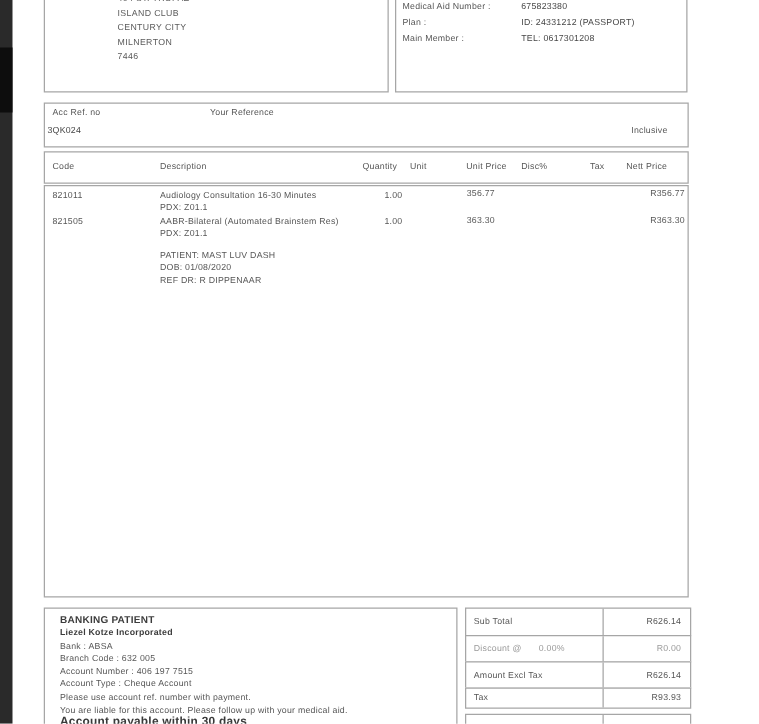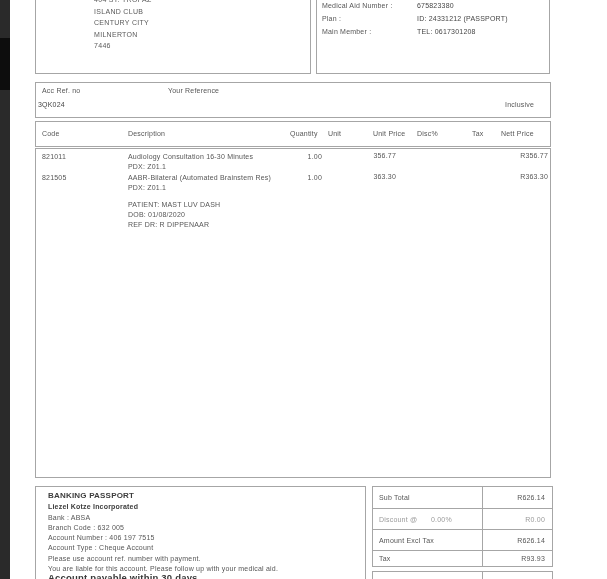--- a/index.html
+++ b/index.html
@@ -114,21 +114,21 @@
   <span class="t num" style="left:314px;top:23px;width:46px;">363.30</span>
   <span class="t num" style="left:452px;top:23px;width:60px;">R363.30</span>
   <span class="t" style="left:92px;top:34px;">PDX: Z01.1</span>
 
   <span class="t" style="left:92px;top:51px;">PATIENT: MAST LUV DASH</span>
   <span class="t" style="left:92px;top:61px;">DOB: 01/08/2020</span>
   <span class="t" style="left:92px;top:71px;">REF DR: R DIPPENAAR</span>
 </div>
 
 <div class="box bank-box">
-  <span class="t b-title" style="top:4px;">BANKING PASSPORT</span>
+  <span class="t b-title" style="top:4px;">BANKING PATIENT</span>
   <span class="t b-co" style="top:15px;">Liezel Kotze Incorporated</span>
   <span class="t" style="top:26px;">Bank : ABSA</span>
   <span class="t" style="top:36px;">Branch Code : 632 005</span>
   <span class="t" style="top:46px;">Account Number : 406 197 7515</span>
   <span class="t" style="top:56px;">Account Type : Cheque Account</span>
   <span class="t" style="top:67px;">Please use account ref. number with payment.</span>
   <span class="t" style="top:77px;">You are liable for this account. Please follow up with your medical aid.</span>
   <span class="t b-pay" style="top:86px;">Account payable within 30 days</span>
 </div>
 

